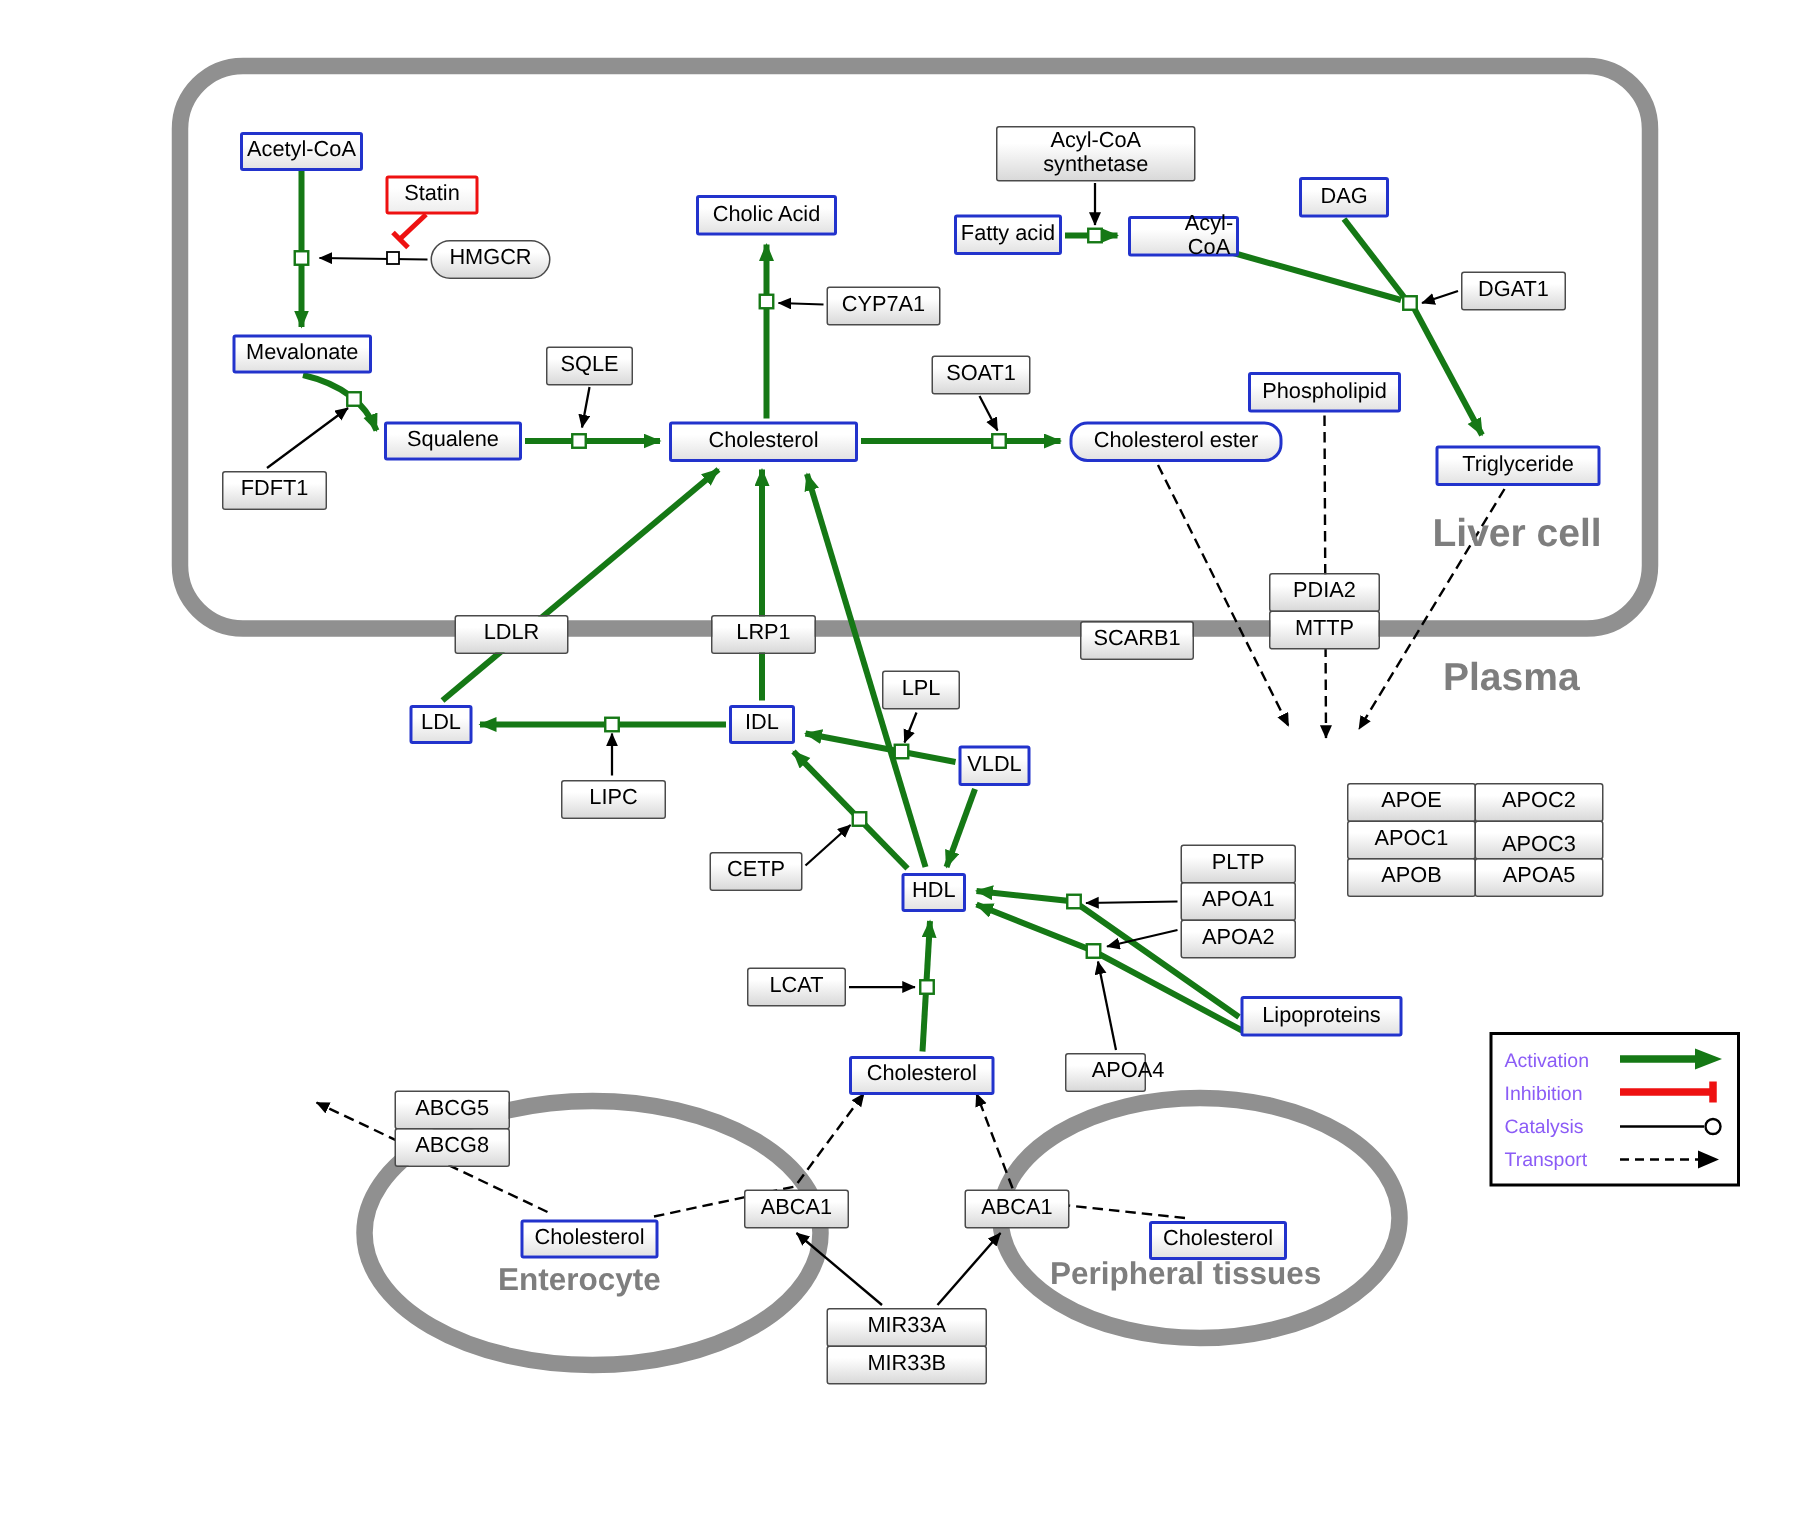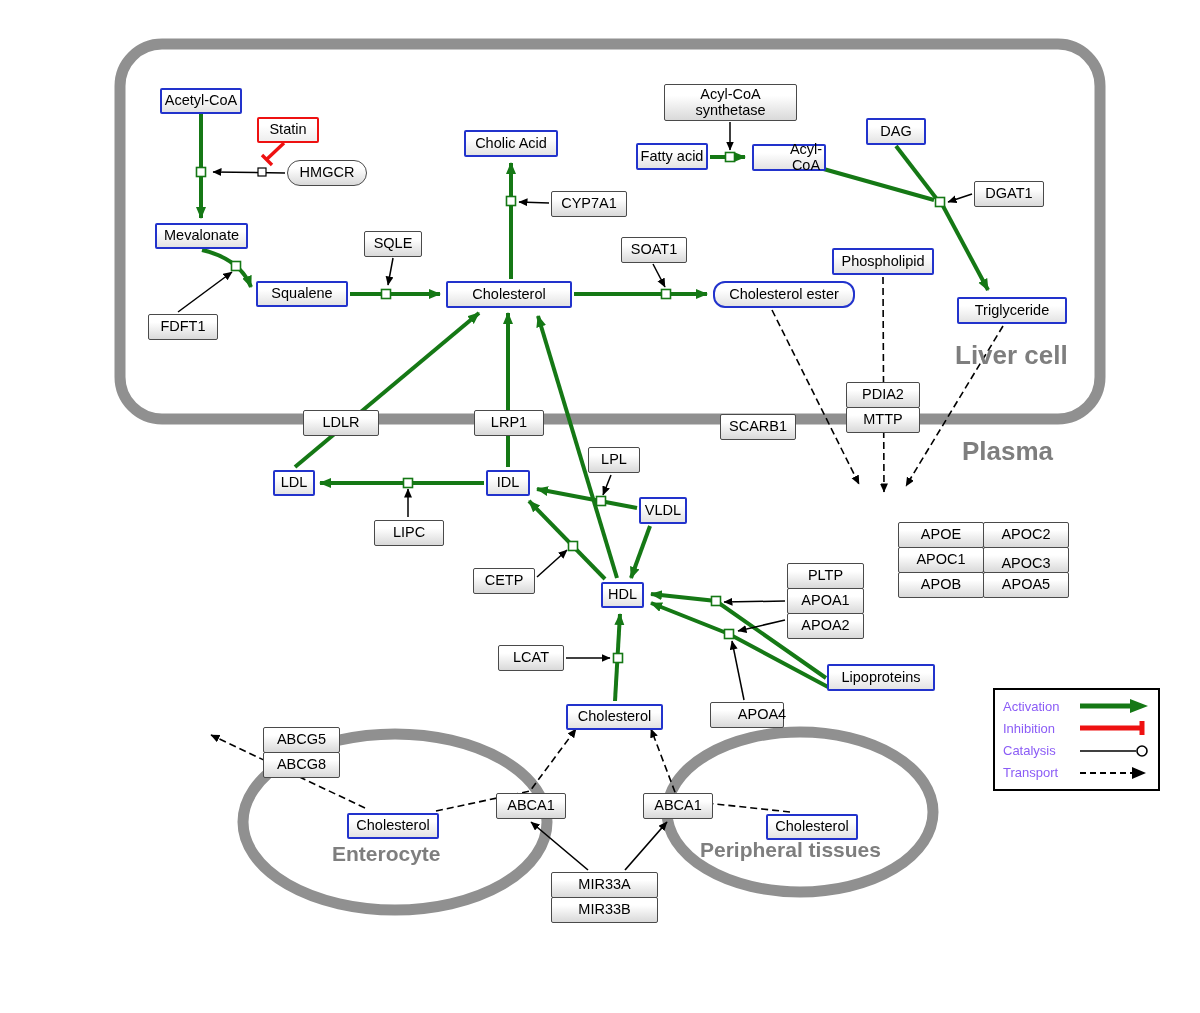--- a/index.html
+++ b/index.html
@@ -211,21 +211,21 @@
       </div>
       <div class="node enz" style="left: 588px; top: 447px; width: 52px; height: 26px;">
         <span>LPL</span>
       </div>
       <div class="node enz" style="left: 473px; top: 568px; width: 62px; height: 26px;">
         <span>CETP</span>
       </div>
       <div class="node enz" style="left: 498px; top: 645px; width: 66px; height: 26px;">
         <span>LCAT</span>
       </div>
-      <div class="node enz" style="left: 710px; top: 702px; width: 74px; height: 26px; padding-left: 32px;">
+      <div class="node enz" style="left: 710px; top: 702px; width: 54px; height: 26px; padding-left: 32px;">
         <span>APOA4</span>
       </div>
       <div class="node enz" style="left: 787px; top: 563px; width: 77px; height: 26px;">
         <span>PLTP</span>
       </div>
       <div class="node enz" style="left: 787px; top: 588px; width: 77px; height: 26px;">
         <span>APOA1</span>
       </div>
       <div class="node enz" style="left: 787px; top: 613px; width: 77px; height: 26px;">
         <span>APOA2</span>

